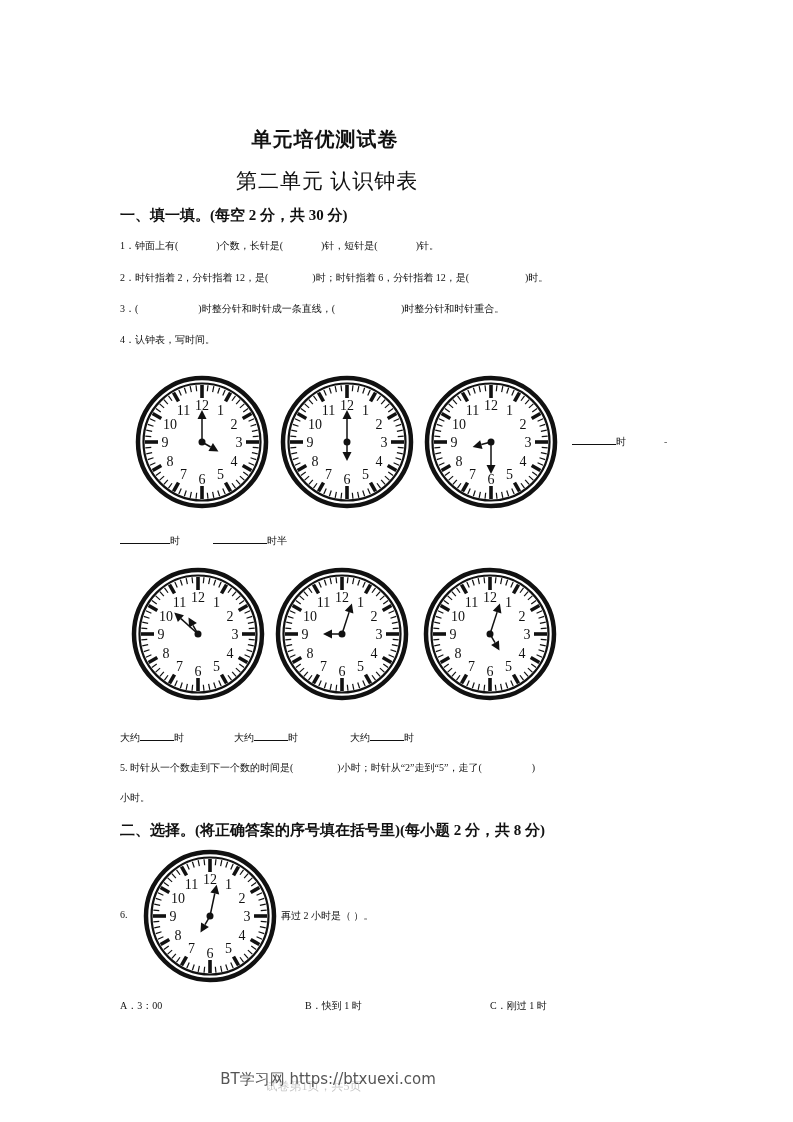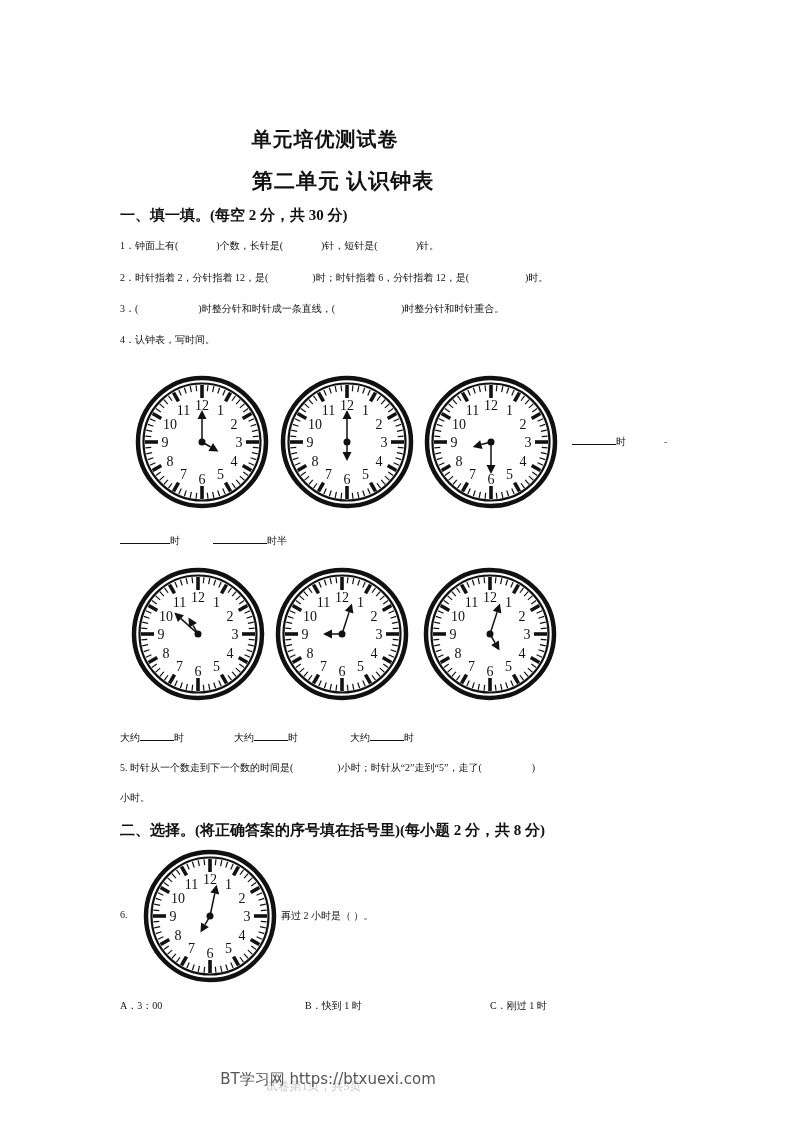--- a/index.html
+++ b/index.html
@@ -1,20 +1,20 @@
 <!DOCTYPE html>
 <html><head>
 <meta charset="utf-8">
 <style>
   html, body { margin:0; padding:0; background:#fff; }
   body { width:793px; height:1122px; position:relative; overflow:hidden;
          font-family: "Liberation Serif", "DejaVu Serif", serif; color:#111; }
   .abs { position:absolute; white-space:nowrap; }
   .title1 { left:0; width:650px; top:126px; text-align:center; font-size:20px; font-weight:bold; letter-spacing:1px; }
-  .title2 { left:16px; width:654px; top:167px; text-align:center; font-size:21px; font-weight:bold; letter-spacing:1px; }
+  .title2 { left:0; width:654px; top:167px; text-align:center; font-size:21px; font-weight:normal; letter-spacing:1px; }
   .section { font-size:15px; font-weight:bold; }
   .q { font-size:10px; }
   .blank { display:inline-block; border-bottom:1px solid #111; height:12px; vertical-align:baseline; }
   .clock { position:absolute; }
   .watermark { left:0; width:656px; top:1070px; text-align:center; font-family:"DejaVu Sans", sans-serif; font-size:15px; color:#555; }
   .footer { left:0; width:627px; top:1078px; text-align:center; font-size:12px; color:#999; opacity:.55; }
 </style>
 </head>
 <body>
 

